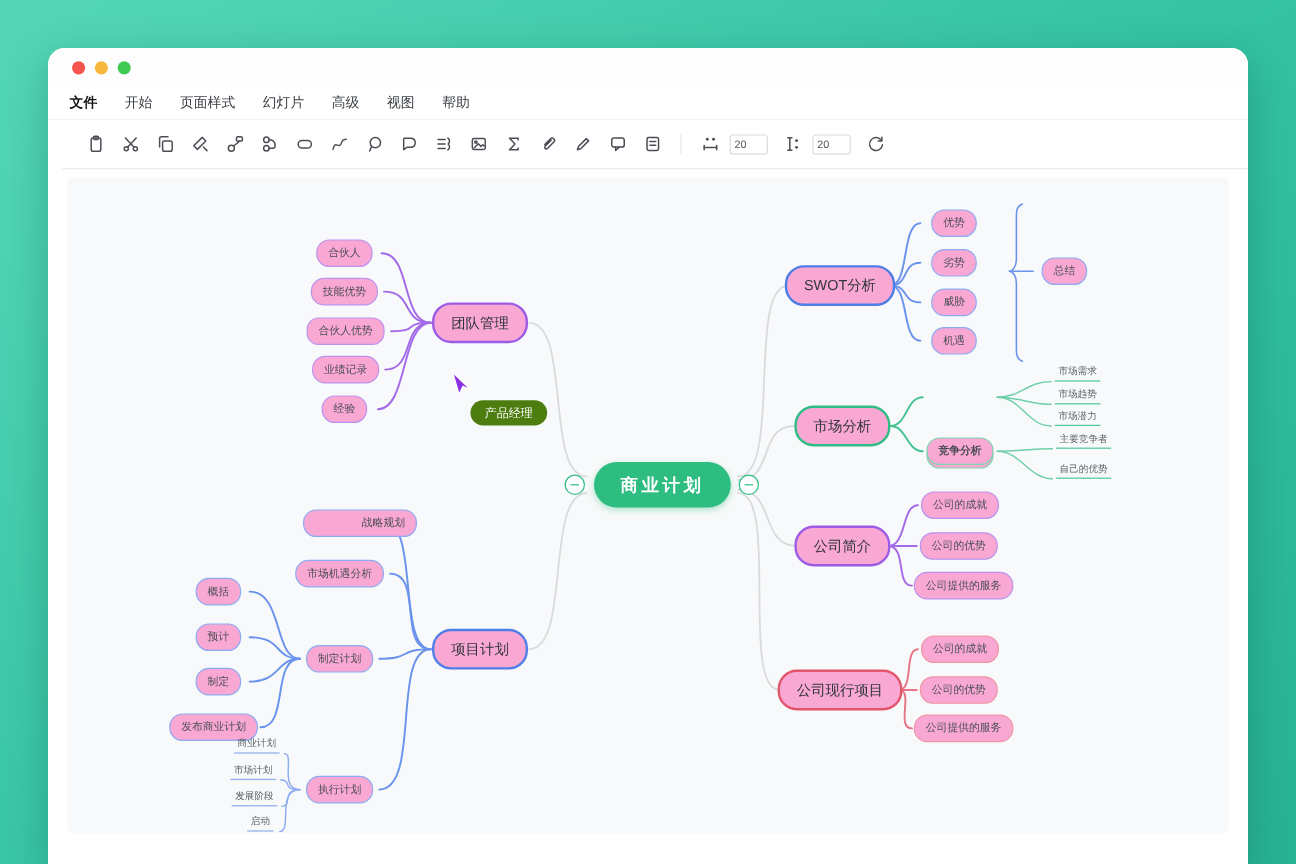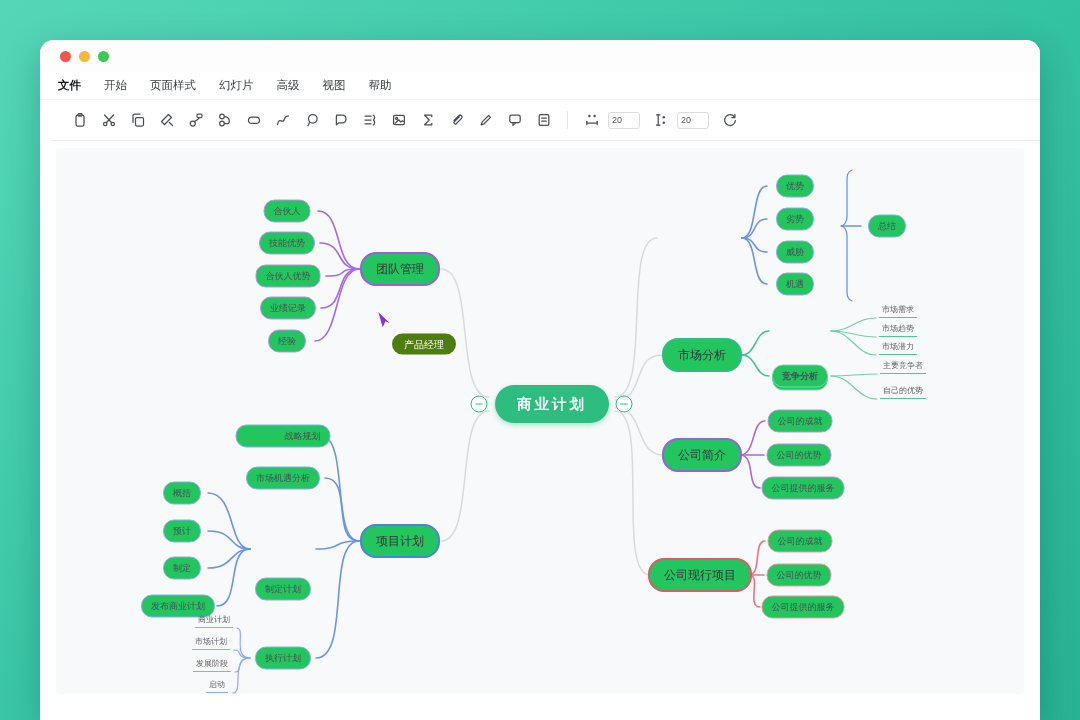--- a/index.html
+++ b/index.html
@@ -19,21 +19,21 @@
   .menubar .mi.first{font-weight:bold;color:#151618;}
   .toolbar{height:40px;display:flex;align-items:center;padding-left:13px;border-bottom:1px solid #ececec;margin-left:12px;}
   .tool{width:29px;height:28px;display:flex;align-items:center;justify-content:center;border-radius:4px;}
   .tool svg{fill:none;stroke:#4b4e54;stroke-width:1.25;stroke-linecap:round;stroke-linejoin:round;}
   .tool svg .f{fill:#4b4e54;stroke:none;}
   .tb-divider{width:1px;height:18px;background:#e4e4e4;margin:0 9px;}
   .num-input{width:24px;height:15px;border:1px solid #dcdcdc;border-radius:3px;font-size:9px;color:#555;
     padding:0 3px;margin:0 6px 0 2px;font-family:"Liberation Sans",sans-serif;}
   .canvas{position:absolute;left:16px;top:108px;width:968px;height:546px;background:#f8f9fa;border-radius:4px;}
   .edges{position:absolute;left:0;top:0;}
-  .node{position:absolute;transform:translate(-50%,-50%);background:#22c55e;display:flex;align-items:center;
+  .node{position:absolute;transform:translate(-50%,-50%);background:#f9a8d4;display:flex;align-items:center;
     justify-content:center;white-space:nowrap;z-index:2;}
   .center-node{height:38px;border-radius:19px;background:#2dbd80;color:#fff;font-size:14.5px;font-weight:bold;
     letter-spacing:3px;padding:0 22px;box-shadow:0 2px 5px rgba(45,189,128,.4);}
   .main{height:30px;border-radius:16px;border:2px solid;font-size:12px;color:#30343a;padding:0 14px;}
   .kid{height:21px;border-radius:11px;border:1.4px solid;font-size:9px;color:#4a4e54;padding:0 9px;}
   .leaf{height:13px;font-size:8px;color:#5a5e64;border-bottom:1.4px solid;background:transparent;padding:0 3px;z-index:2;position:absolute;transform:translate(-50%,-50%);white-space:nowrap;}
   .b-purple{border-color:#9c5ce6}.b-purple-l{border-color:#bb92ee}
   .b-blue{border-color:#4f7fe6}.b-blue-l{border-color:#8cabf1}
   .b-green{border-color:#2fbd85}.b-green-l{border-color:#7fd4ae}
   .b-pink{border-color:#e0566a}.b-pink-l{border-color:#ef97a4}
@@ -275,20 +275,21 @@
         <i></i>
       </div>
 
     <div class="node main b-purple" style="left:344px;top:121px;">团队管理</div>
     <div class="node kid b-purple-l" style="left:231px;top:63px;">合伙人</div>
     <div class="node kid b-purple-l" style="left:231px;top:95px;">技能优势</div>
     <div class="node kid b-purple-l" style="left:232px;top:128px;border-radius:10px;">合伙人优势</div>
     <div class="node kid b-purple-l" style="left:232px;top:160px;">业绩记录</div>
     <div class="node kid b-purple-l" style="left:231px;top:193px;">经验</div>
 
+    <div class="node main b-blue" style="left:644px;top:90px;">SWOT分析</div>
     <div class="node kid b-blue-l" style="left:739px;top:38px;">优势</div>
     <div class="node kid b-blue-l" style="left:739px;top:71px;">劣势</div>
     <div class="node kid b-blue-l" style="left:739px;top:104px;">威胁</div>
     <div class="node kid b-blue-l" style="left:739px;top:136px;">机遇</div>
     <div class="node kid b-blue-l" style="left:831px;top:78px;">总结</div>
 
     <div class="node main b-green" style="left:646px;top:207px;text-align:right;">市场分析</div>
     <div class="node kid b-green-l" style="left:744px;top:183px;margin-top:48px;">主要市场</div>
     <div class="node kid b-green-l" style="left:744px;top:228px;font-weight:bold;">竞争分析</div>
     <div class="leaf u-green" style="left:842px;top:163px;">市场需求</div>
@@ -301,23 +302,23 @@
     <div class="node kid b-purple-l" style="left:744px;top:273px;">公司的成就</div>
     <div class="node kid b-purple-l" style="left:743px;top:307px;">公司的优势</div>
     <div class="node kid b-purple-l" style="left:747px;top:340px;">公司提供的服务</div>
 
     <div class="node main b-pink" style="left:644px;top:427px;">公司现行项目</div>
     <div class="node kid b-pink-l" style="left:744px;top:393px;">公司的成就</div>
     <div class="node kid b-pink-l" style="left:743px;top:427px;">公司的优势</div>
     <div class="node kid b-pink-l" style="left:747px;top:459px;">公司提供的服务</div>
 
     <div class="node main b-blue" style="left:344px;top:393px;">项目计划</div>
-    <div class="node kid b-blue-l" style="left:227px;top:288px;padding-left:48px;">战略规划</div>
+    <div class="node kid b-blue-l" style="left:244px;top:288px;padding-left:48px;">战略规划</div>
     <div class="node kid b-blue-l" style="left:227px;top:330px;">市场机遇分析</div>
-    <div class="node kid b-blue-l" style="left:227px;top:401px;margin-top:40px;">制定计划</div>
+    <div class="node kid b-blue-l" style="left:227px;top:401px;">制定计划</div>
     <div class="node kid b-blue-l" style="left:227px;top:510px;">执行计划</div>
     <div class="node kid b-blue-l" style="left:126px;top:345px;">概括</div>
     <div class="node kid b-blue-l" style="left:126px;top:383px;">预计</div>
     <div class="node kid b-blue-l" style="left:126px;top:420px;">制定</div>
     <div class="node kid b-blue-l" style="left:122px;top:458px;">发布商业计划</div>
     <div class="leaf u-blue" style="left:158px;top:473px;">商业计划</div>
     <div class="leaf u-blue" style="left:155px;top:495px;">市场计划</div>
     <div class="leaf u-blue" style="left:156px;top:517px;">发展阶段</div>
     <div class="leaf u-blue" style="left:161px;top:538px;">启动</div>
 

